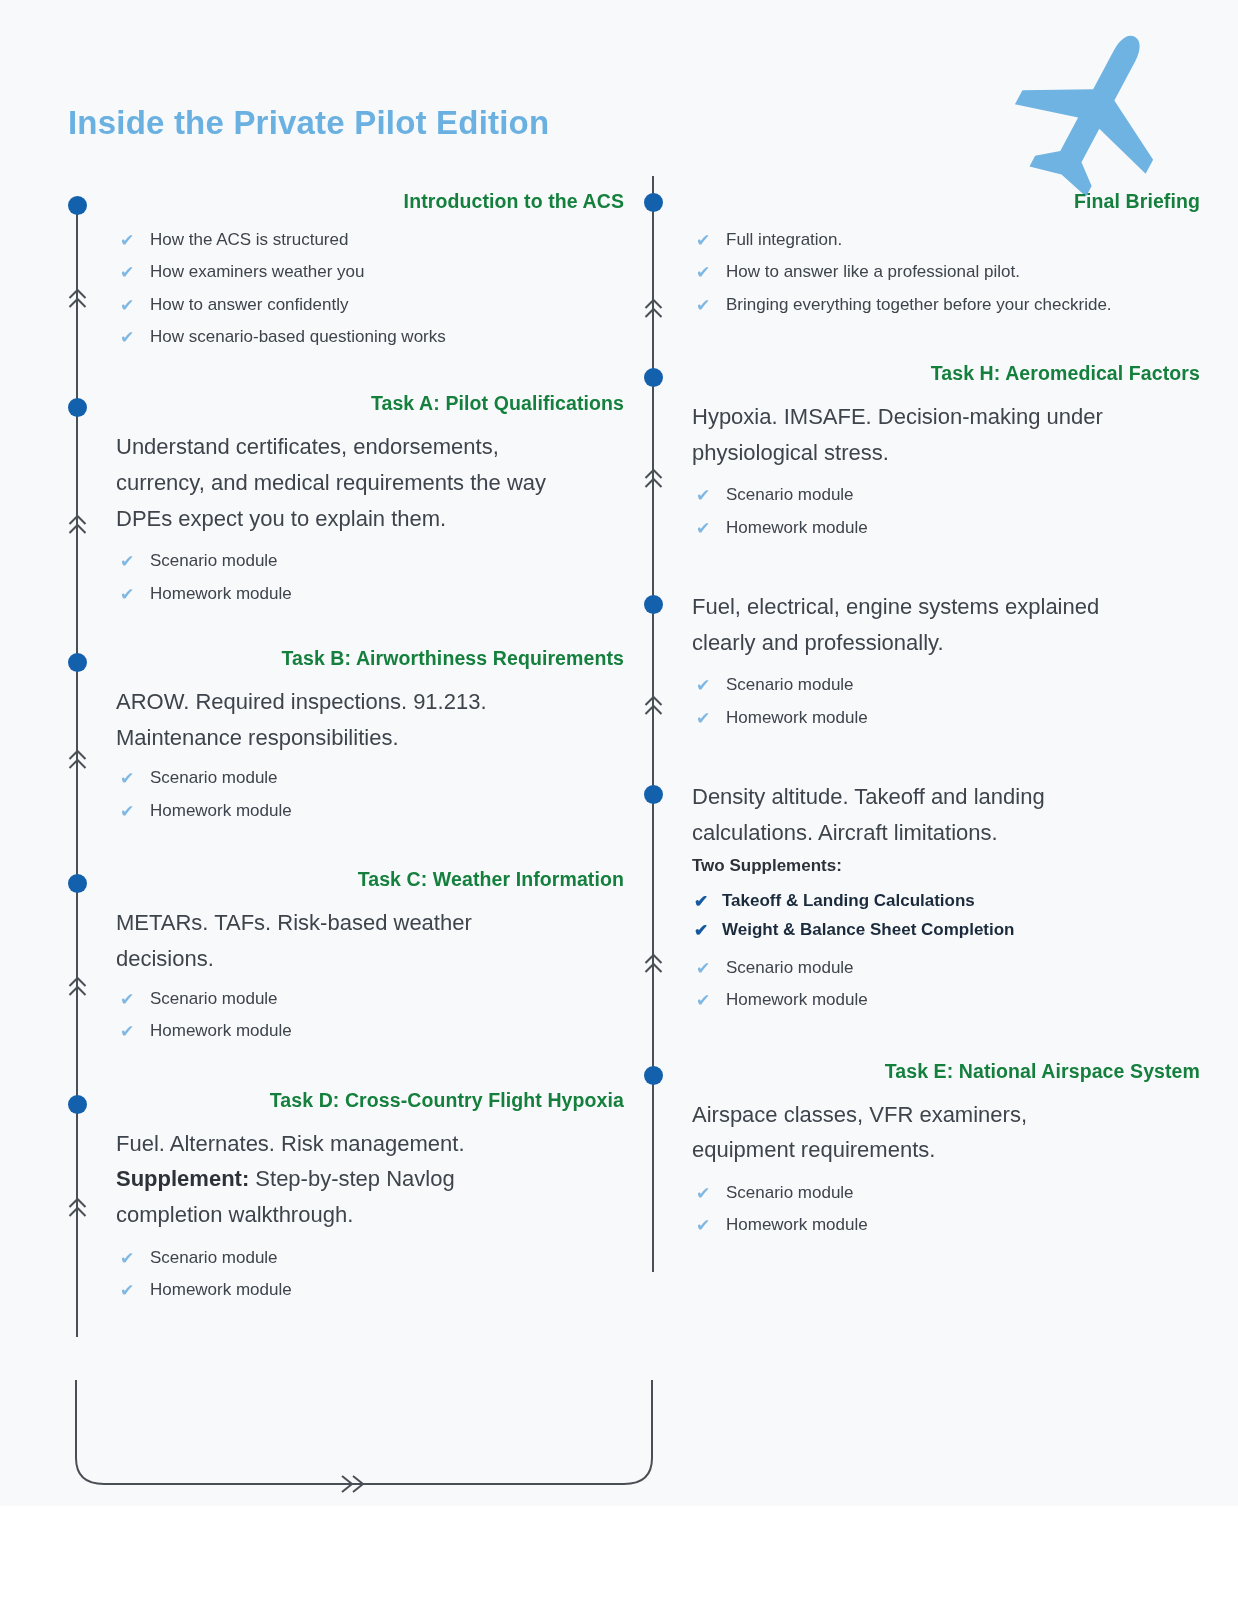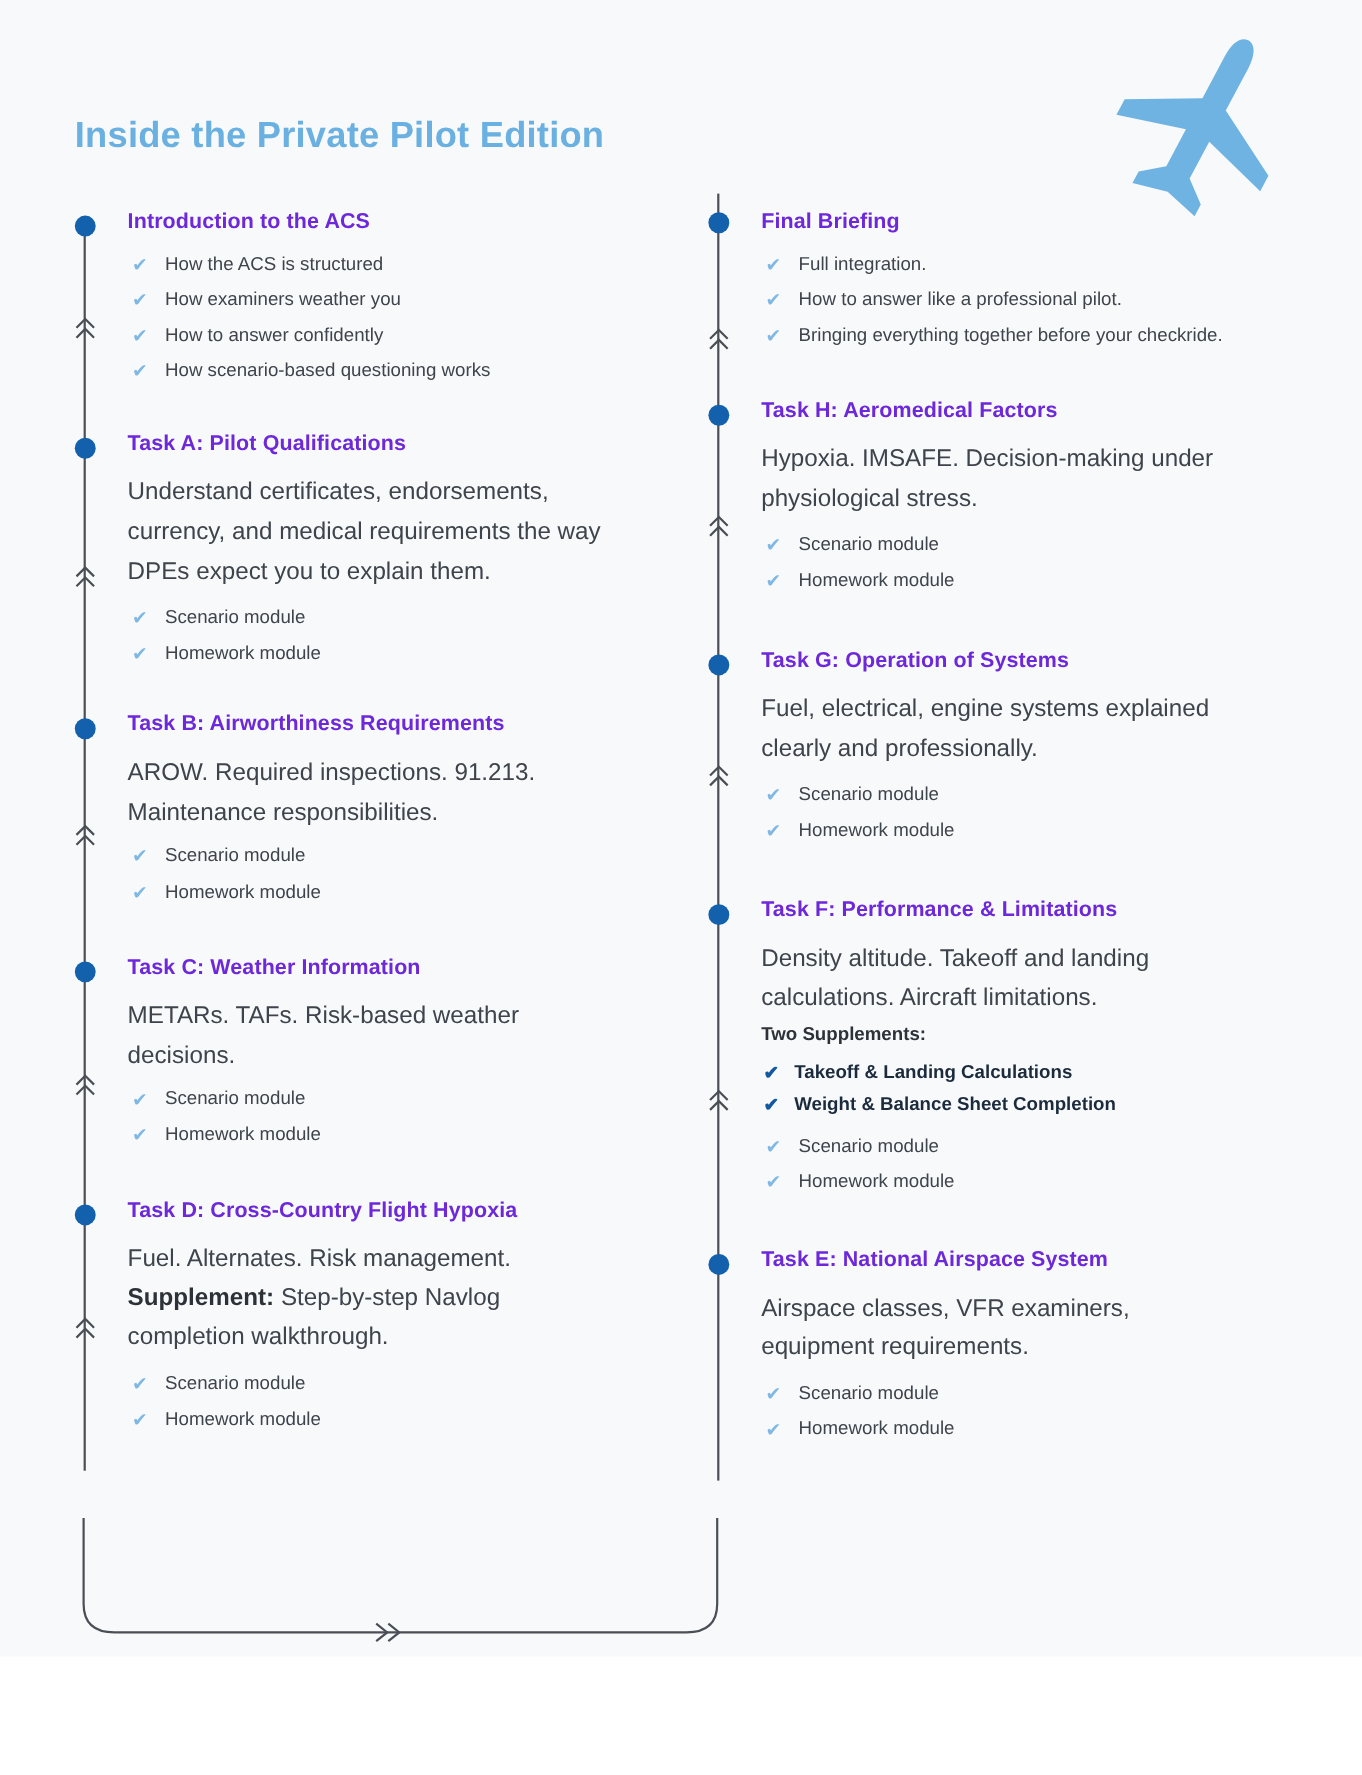--- a/index.html
+++ b/index.html
@@ -78,23 +78,24 @@
   .chev {
     position: absolute;
     left: 3px;
     width: 21px;
     height: 26px;
     color: #4a4f55;
   }
   .item-title {
     font-size: 19.5px;
     font-weight: bold;
-    color: #6d28d9;
+    color: #15803d;
     margin: 0 0 14px 0;
     letter-spacing: 0.1px;
+    text-align: right;
   }
   .desc {
     font-size: 22px;
     line-height: 1.62;
     color: #3e444b;
     margin: 0 0 10px 0;
     max-width: 430px;
   }
   .desc b { color: #2d3239; font-weight: bold; }
   ul.checks {
@@ -260,35 +261,33 @@
           <li><span class="tick">✔</span><span>Homework module</span></li>
         </ul>
         <svg class="chev" style="top:104px;" viewBox="0 0 20 26">
           <polyline points="2,12 10,4 18,12" fill="none" stroke="#4a4f55" stroke-width="2"></polyline>
           <polyline points="2,21 10,13 18,21" fill="none" stroke="#4a4f55" stroke-width="2"></polyline>
         </svg>
       </div>
 
       <div class="item" style="margin-bottom:48px;">
         <span class="dot"></span>
-        <div class="item-title">Task G: Operation of Systems</div>
         <p class="desc">Fuel, electrical, engine systems explained clearly and professionally.</p>
         <ul class="checks">
           <li><span class="tick">✔</span><span>Scenario module</span></li>
           <li><span class="tick">✔</span><span>Homework module</span></li>
         </ul>
         <svg class="chev" style="top:104px;" viewBox="0 0 20 26">
           <polyline points="2,12 10,4 18,12" fill="none" stroke="#4a4f55" stroke-width="2"></polyline>
           <polyline points="2,21 10,13 18,21" fill="none" stroke="#4a4f55" stroke-width="2"></polyline>
         </svg>
       </div>
 
       <div class="item" style="margin-bottom:46px;">
         <span class="dot"></span>
-        <div class="item-title">Task F: Performance &amp; Limitations</div>
         <p class="desc" style="margin-bottom:4px;">Density altitude. Takeoff and landing calculations. Aircraft limitations.</p>
         <div class="supp-label">Two Supplements:</div>
         <ul class="checks bold">
           <li><span class="tick">✔</span><span>Takeoff &amp; Landing Calculations</span></li>
           <li><span class="tick">✔</span><span>Weight &amp; Balance Sheet Completion</span></li>
         </ul>
         <ul class="checks">
           <li><span class="tick">✔</span><span>Scenario module</span></li>
           <li><span class="tick">✔</span><span>Homework module</span></li>
         </ul>

